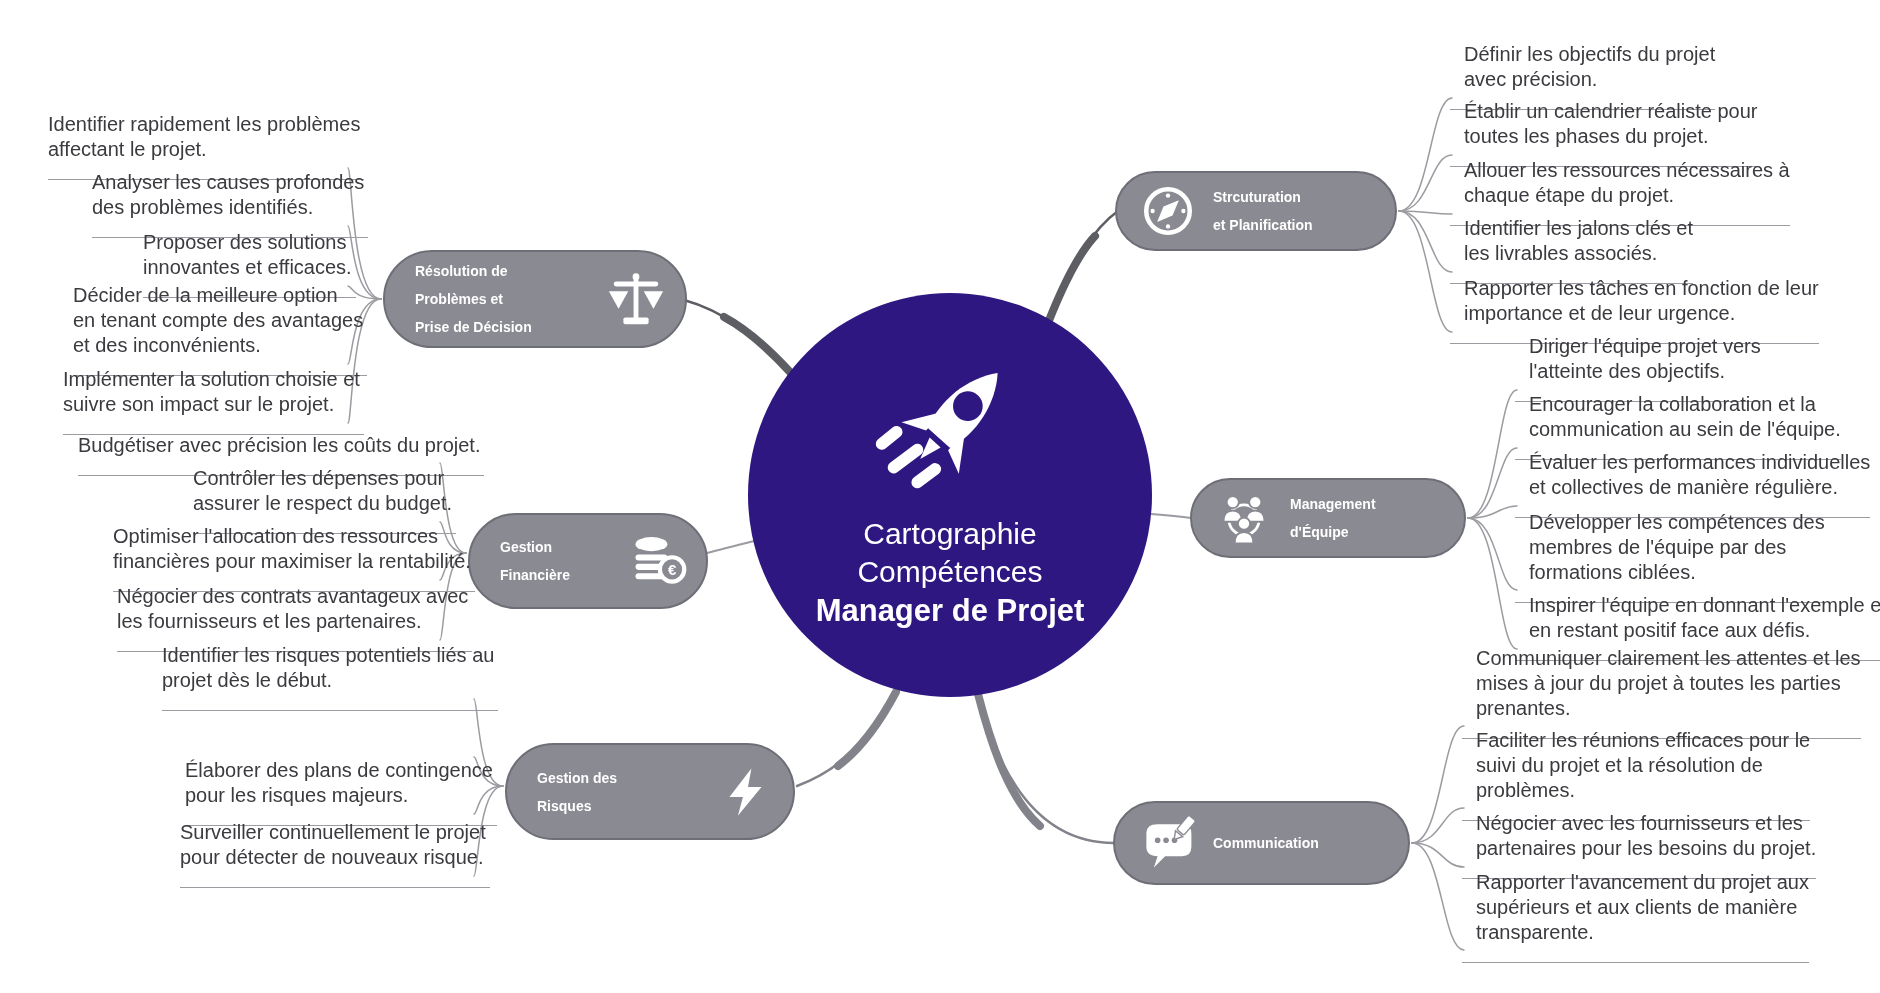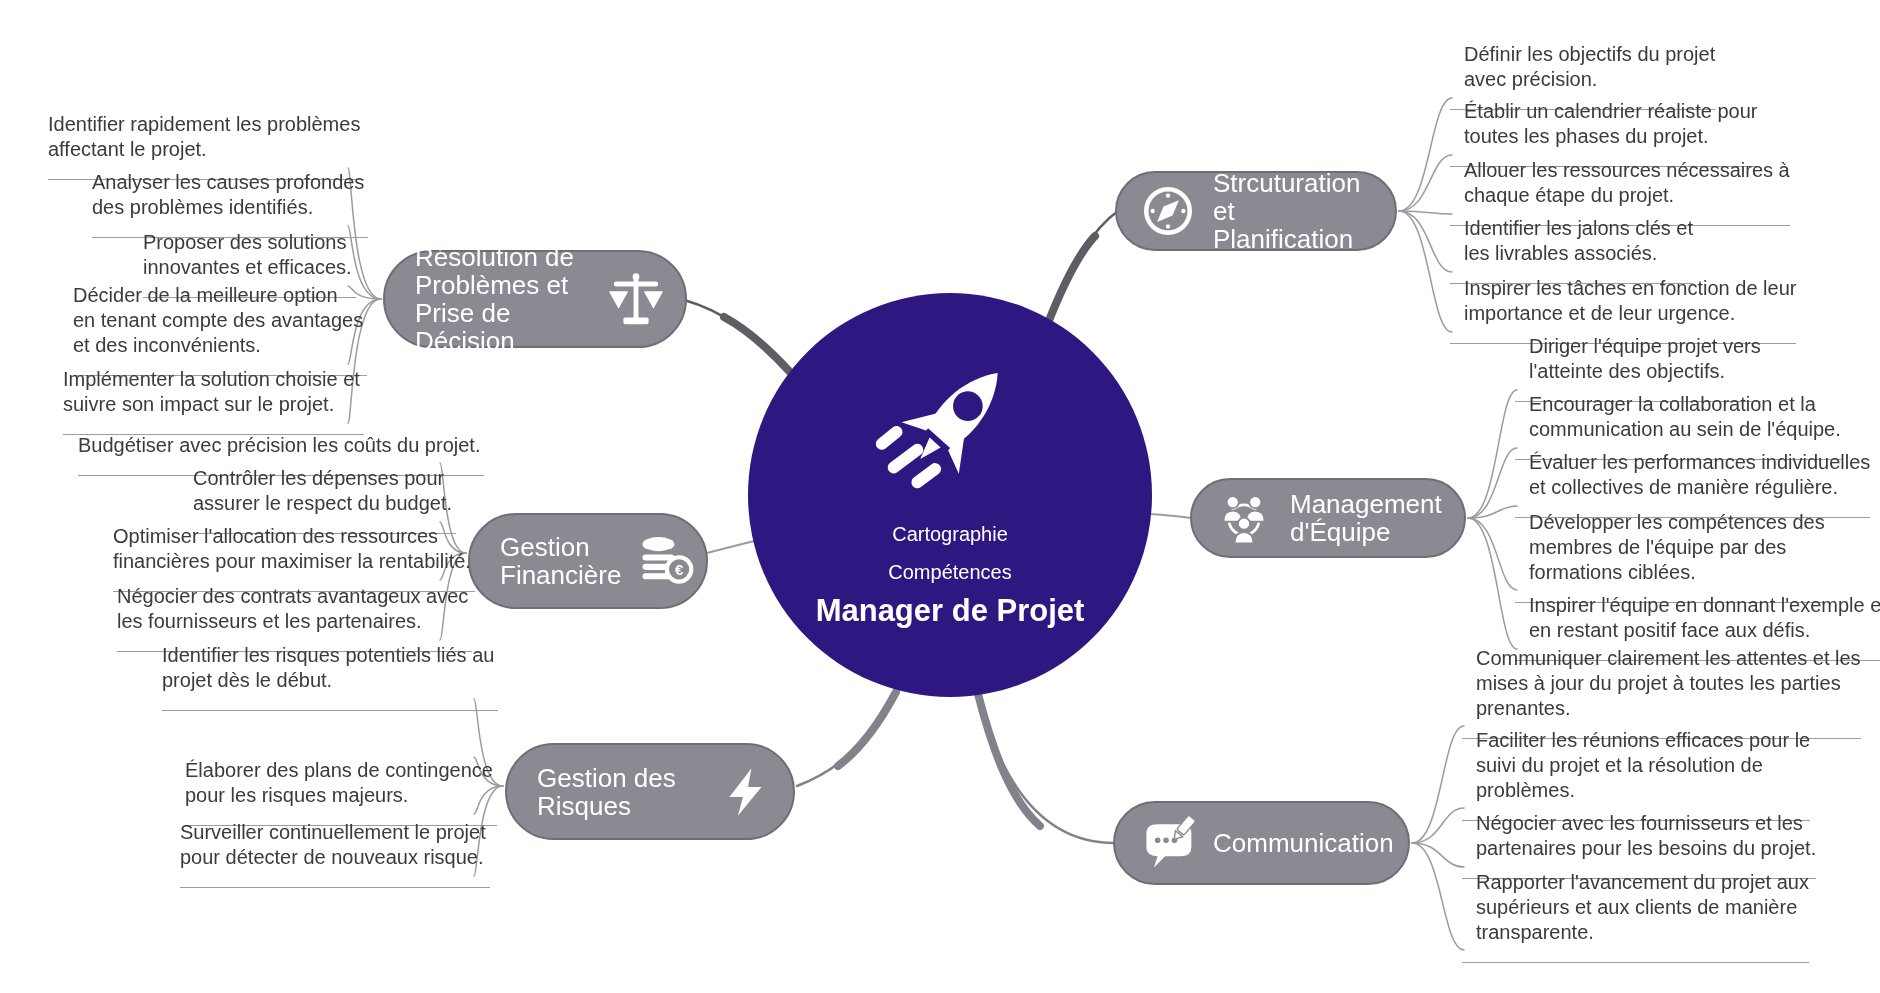--- a/index.html
+++ b/index.html
@@ -3,26 +3,26 @@
 <meta charset="utf-8">
 <style>
   html,body{margin:0;padding:0;background:#fff;}
   .stage{position:relative;width:1880px;height:993px;background:#ffffff;overflow:hidden;
          font-family:"Liberation Sans", sans-serif;}
   .overlay{position:absolute;left:0;top:0;width:1880px;height:993px;pointer-events:none;}
   
   .center{position:absolute;left:748px;top:293px;width:404px;height:404px;border-radius:50%;
           background:#2E1780;display:flex;flex-direction:column;align-items:center;color:#fff;}
   .center .rocket{margin-top:44px;width:178px;height:178px;}
-  .center .t1{white-space:pre-line;text-align:center;font-size:20px;line-height:38px;font-weight:400;margin-top:0;}
+  .center .t1{white-space:pre-line;text-align:center;font-size:30px;line-height:38px;font-weight:400;margin-top:0;}
   .center .t2{font-size:31px;line-height:38px;font-weight:bold;margin-top:1px;text-align:center;}
   
   .branch{position:absolute;box-sizing:border-box;background:#8A8A92;border:2px solid #6E6E77;
           border-radius:60px;display:flex;align-items:center;color:#fff;}
-  .branch .blabel{white-space:pre-line;font-weight:normal;font-size:26px;line-height:28px;}
+  .branch .blabel{white-space:pre-line;font-weight:bold;font-size:14px;line-height:28px;}
   .branch .bicon{display:flex;align-items:center;justify-content:center;flex:0 0 auto;}
   .branch-right{padding:0 24px 0 22px;}
   .branch-right .bicon{margin-right:16px;}
   .branch-left{padding:0 18px 0 30px;justify-content:space-between;}
   .branch-left .blabel{margin-right:14px;}
   
   .leaf{position:absolute;font-size:20px;line-height:25px;color:#3A3A3F;white-space:pre;
         border-bottom:1.5px solid #9B9BA1;padding-bottom:17px;}
   .leaf-r{padding-left:14px;}
   .leaf-l{padding-right:4px;}
@@ -195,21 +195,21 @@
   </div>
 
   <div class="leaf leaf-r" style="left:1450px;top:42px">Définir les objectifs du projet
 avec précision.</div>
   <div class="leaf leaf-r" style="left:1450px;top:99px">Établir un calendrier réaliste pour
 toutes les phases du projet.</div>
   <div class="leaf leaf-r" style="left:1450px;top:158px">Allouer les ressources nécessaires à
 chaque étape du projet.</div>
   <div class="leaf leaf-r" style="left:1450px;top:216px">Identifier les jalons clés et
 les livrables associés.</div>
-  <div class="leaf leaf-r" style="left:1450px;top:276px">Inspirer les tâches en fonction de leur
+  <div class="leaf leaf-r" style="left:1450px;top:276px">Rapporter les tâches en fonction de leur
 importance et de leur urgence.</div>
 
   <div class="leaf leaf-r" style="left:1515px;top:334px">Diriger l'équipe projet vers
 l'atteinte des objectifs.</div>
   <div class="leaf leaf-r" style="left:1515px;top:392px">Encourager la collaboration et la
 communication au sein de l'équipe.</div>
   <div class="leaf leaf-r" style="left:1515px;top:450px">Évaluer les performances individuelles
 et collectives de manière régulière.</div>
   <div class="leaf leaf-r" style="left:1515px;top:510px">Développer les compétences des
 membres de l'équipe par des

